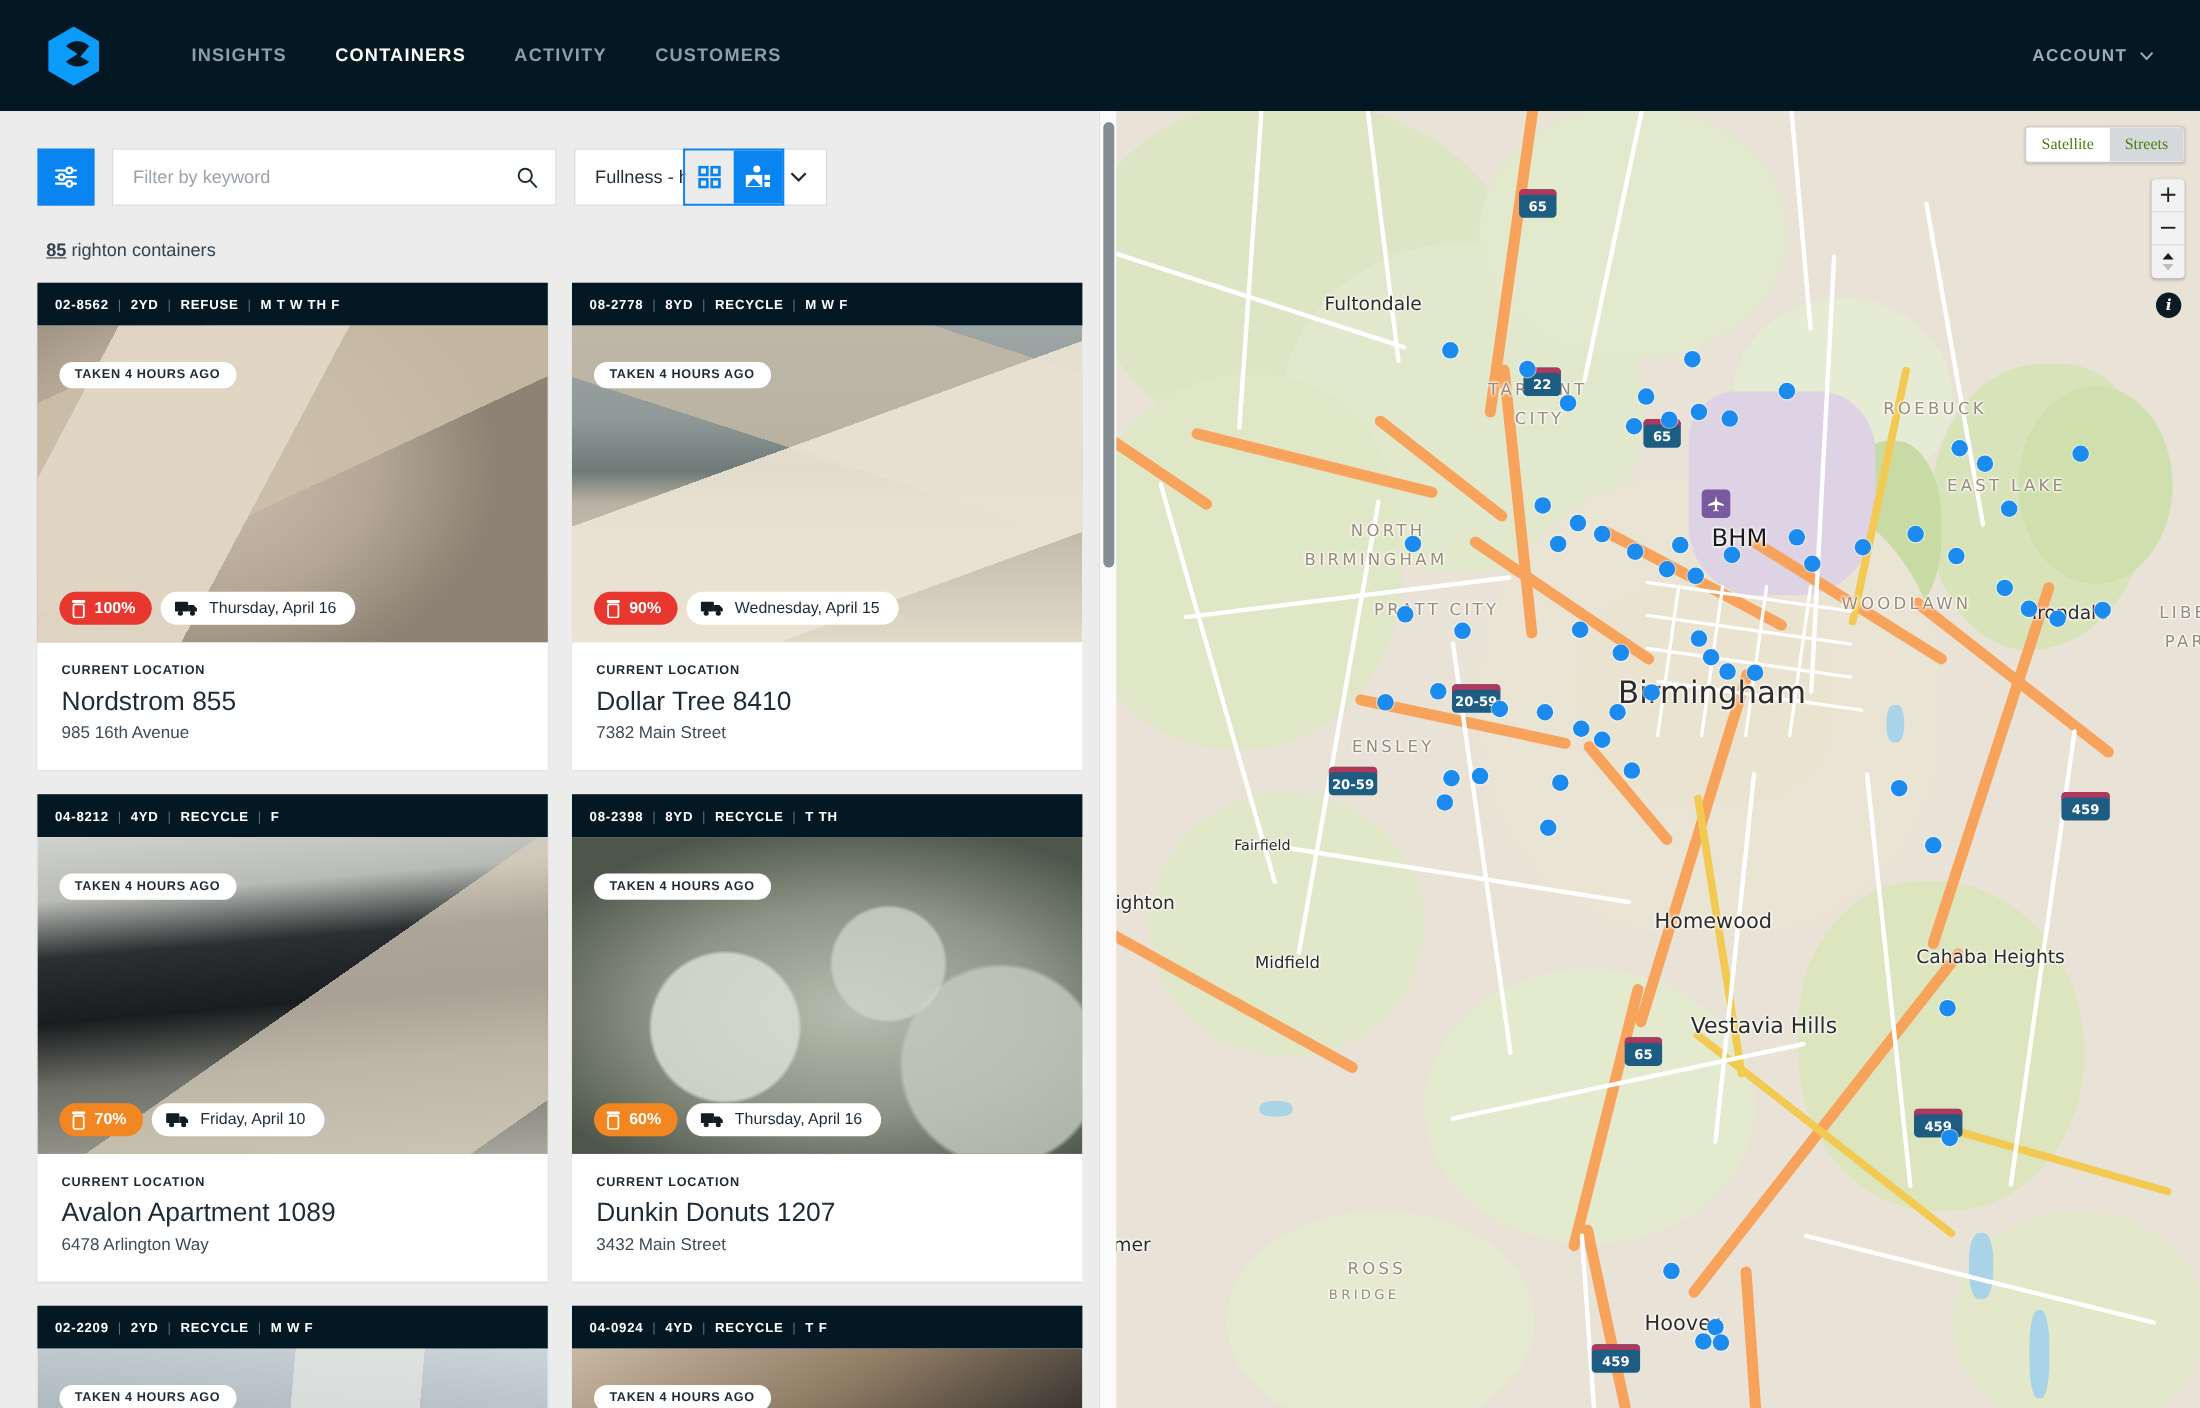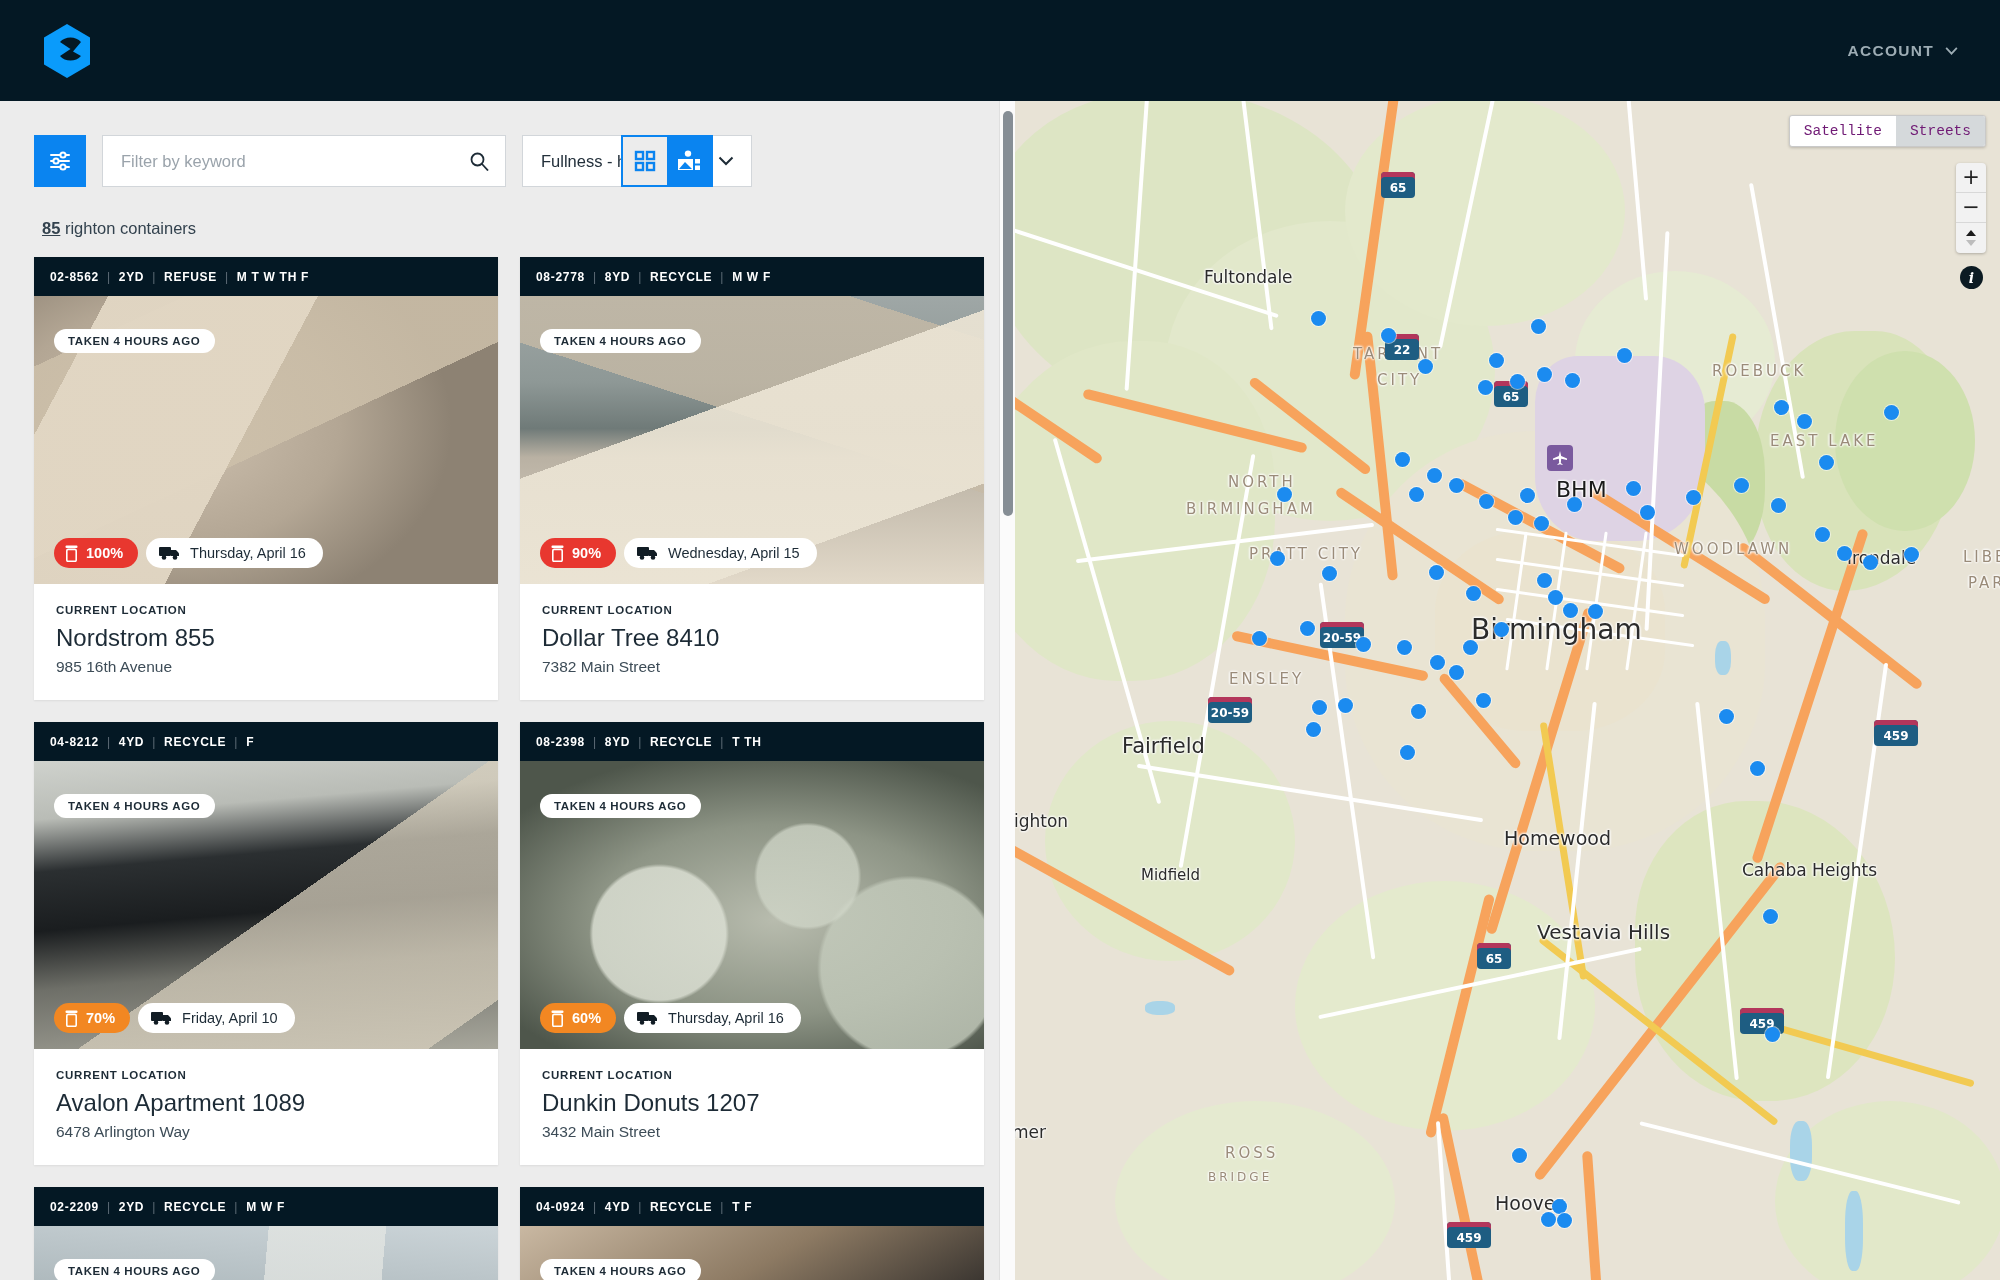--- a/index.html
+++ b/index.html
@@ -222,22 +222,22 @@
     font-family: "DejaVu Sans", sans-serif;
     box-shadow: inset 0 5px 0 #b3365b;
   }
   .basemap-toggle {
     position: absolute; right: 14px; top: 14px;
     display: flex; border: 1px solid #c9c9c9; border-radius: 3px;
     overflow: hidden; background: #fff;
     box-shadow: 0 1px 3px rgba(0,0,0,.2); z-index: 5;
   }
   .basemap-toggle div {
-    padding: 7px 14px; font-size: 14.5px; color: #701a75;
-    font-family: Liberation Mono, monospace; cursor: pointer;
+    padding: 7px 14px; font-size: 14.5px; color: #4d7c0f;
+    font-family: Liberation Serif, serif; cursor: pointer;
   }
   .basemap-toggle div.on { background: #d5d9db; }
   .zoom-ctl {
     position: absolute; right: 14px; top: 62px; width: 30px;
     background: #f2f2f2; border-radius: 4px; z-index: 5;
     box-shadow: 0 1px 3px rgba(0,0,0,.25); overflow: hidden;
   }
   .zoom-ctl div {
     height: 30px; display: flex; align-items: center; justify-content: center;
     border-bottom: 1px solid #d8d8d8; cursor: pointer;
@@ -261,20 +261,26 @@
 <body>
 
 <div class="topnav">
   <div class="logo-wrap">
     <svg width="48" height="54" viewBox="0 0 48 54">
       <path d="M24 0 L47 13.5 L47 40.5 L24 54 L1 40.5 L1 13.5 Z" fill="#0a9bfb"></path>
       <path d="M38 18 C33 12, 22 12, 17 18 L27.5 25 L17 32 C22 38, 33 38, 38 32 L30 27.5 Z" fill="#041824"></path>
     </svg>
   </div>
 
+  <div class="nav-links">
+    <div class="nav-link">INSIGHTS</div>
+    <div class="nav-link active">CONTAINERS</div>
+    <div class="nav-link">ACTIVITY</div>
+    <div class="nav-link">CUSTOMERS</div>
+  </div>
 
   <div class="account">
     <span>ACCOUNT</span>
     <svg class="chev" viewBox="0 0 14 9">
       <path d="M1 1 L7 7.5 L13 1" stroke="#9dacb4" stroke-width="2" fill="none"></path>
     </svg>
   </div>
 </div>
 
 <div class="body-split">
@@ -628,21 +634,21 @@
         <div class="maplabel hood" style="left: 755px; top: 331px; font-size: 15px;">EAST LAKE</div>
         <div class="maplabel hood" style="left: 213px; top: 372px; font-size: 15px;">NORTH</div>
         <div class="maplabel hood" style="left: 171px; top: 399px; font-size: 15px;">BIRMINGHAM</div>
         <div class="maplabel hood" style="left: 659px; top: 439px; font-size: 15px;">WOODLAWN</div>
         <div class="maplabel" style="left: 832px; top: 447px; font-size: 17px;">Irondale</div>
         <div class="maplabel hood" style="left: 234px; top: 444px; font-size: 15px;">PRATT CITY</div>
         <div class="maplabel" style="left: 456px; top: 512px; font-size: 28px;">Birmingham</div>
         <div class="maplabel hood" style="left: 214px; top: 569px; font-size: 15px;">ENSLEY</div>
         <div class="maplabel hood" style="left: 948px; top: 447px; font-size: 15px;">LIBER</div>
         <div class="maplabel hood" style="left: 953px; top: 473px; font-size: 15px;">PAR</div>
-        <div class="maplabel" style="left: 107px; top: 633px; font-size: 21px;">Fairfield</div>
+        <div class="maplabel" style="left: 107px; top: 661px; font-size: 13px;">Fairfield</div>
         <div class="maplabel" style="left: -8px; top: 710px; font-size: 17px;">righton</div>
         <div class="maplabel" style="left: 126px; top: 765px; font-size: 15px;">Midfield</div>
         <div class="maplabel" style="left: 489px; top: 726px; font-size: 19px;">Homewood</div>
         <div class="maplabel" style="left: 727px; top: 759px; font-size: 17px;">Cahaba Heights</div>
         <div class="maplabel" style="left: 522px; top: 819px; font-size: 20px;">Vestavia Hills</div>
         <div class="maplabel" style="left: -3px; top: 1021px; font-size: 17px;">mer</div>
         <div class="maplabel hood" style="left: 210px; top: 1043px; font-size: 15px;">ROSS</div>
         <div class="maplabel hood" style="left: 193px; top: 1069px; font-size: 12px;">BRIDGE</div>
         <div class="maplabel" style="left: 480px; top: 1091px; font-size: 19px;">Hoover</div>
         <div class="shield" style="left: 366px; top: 71px;">65</div>

